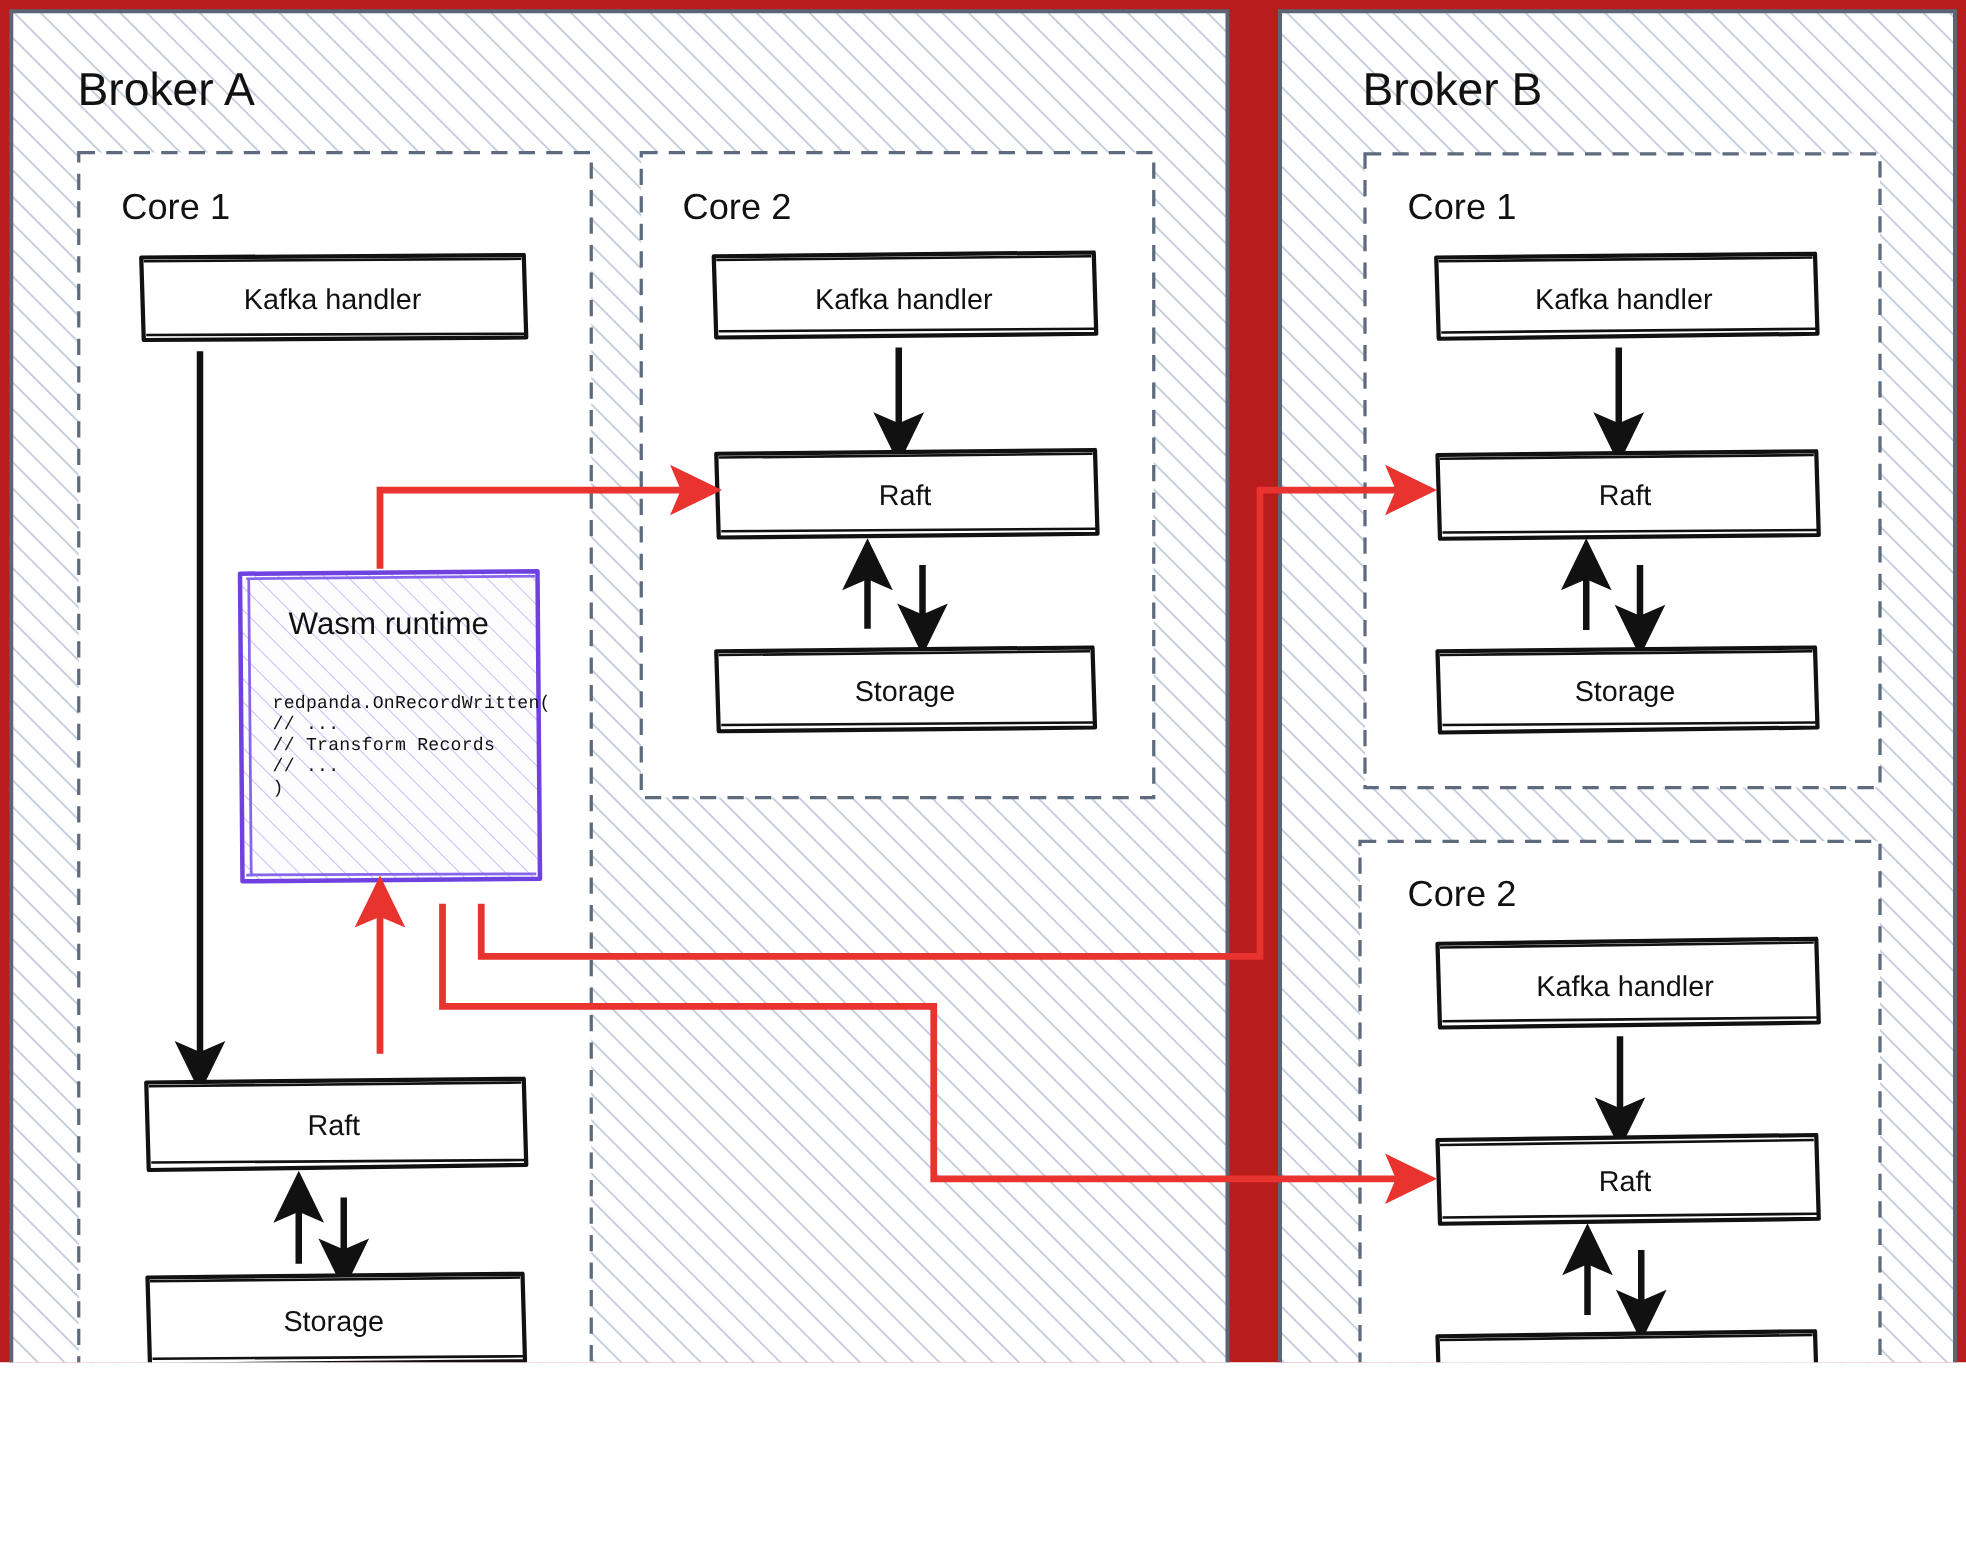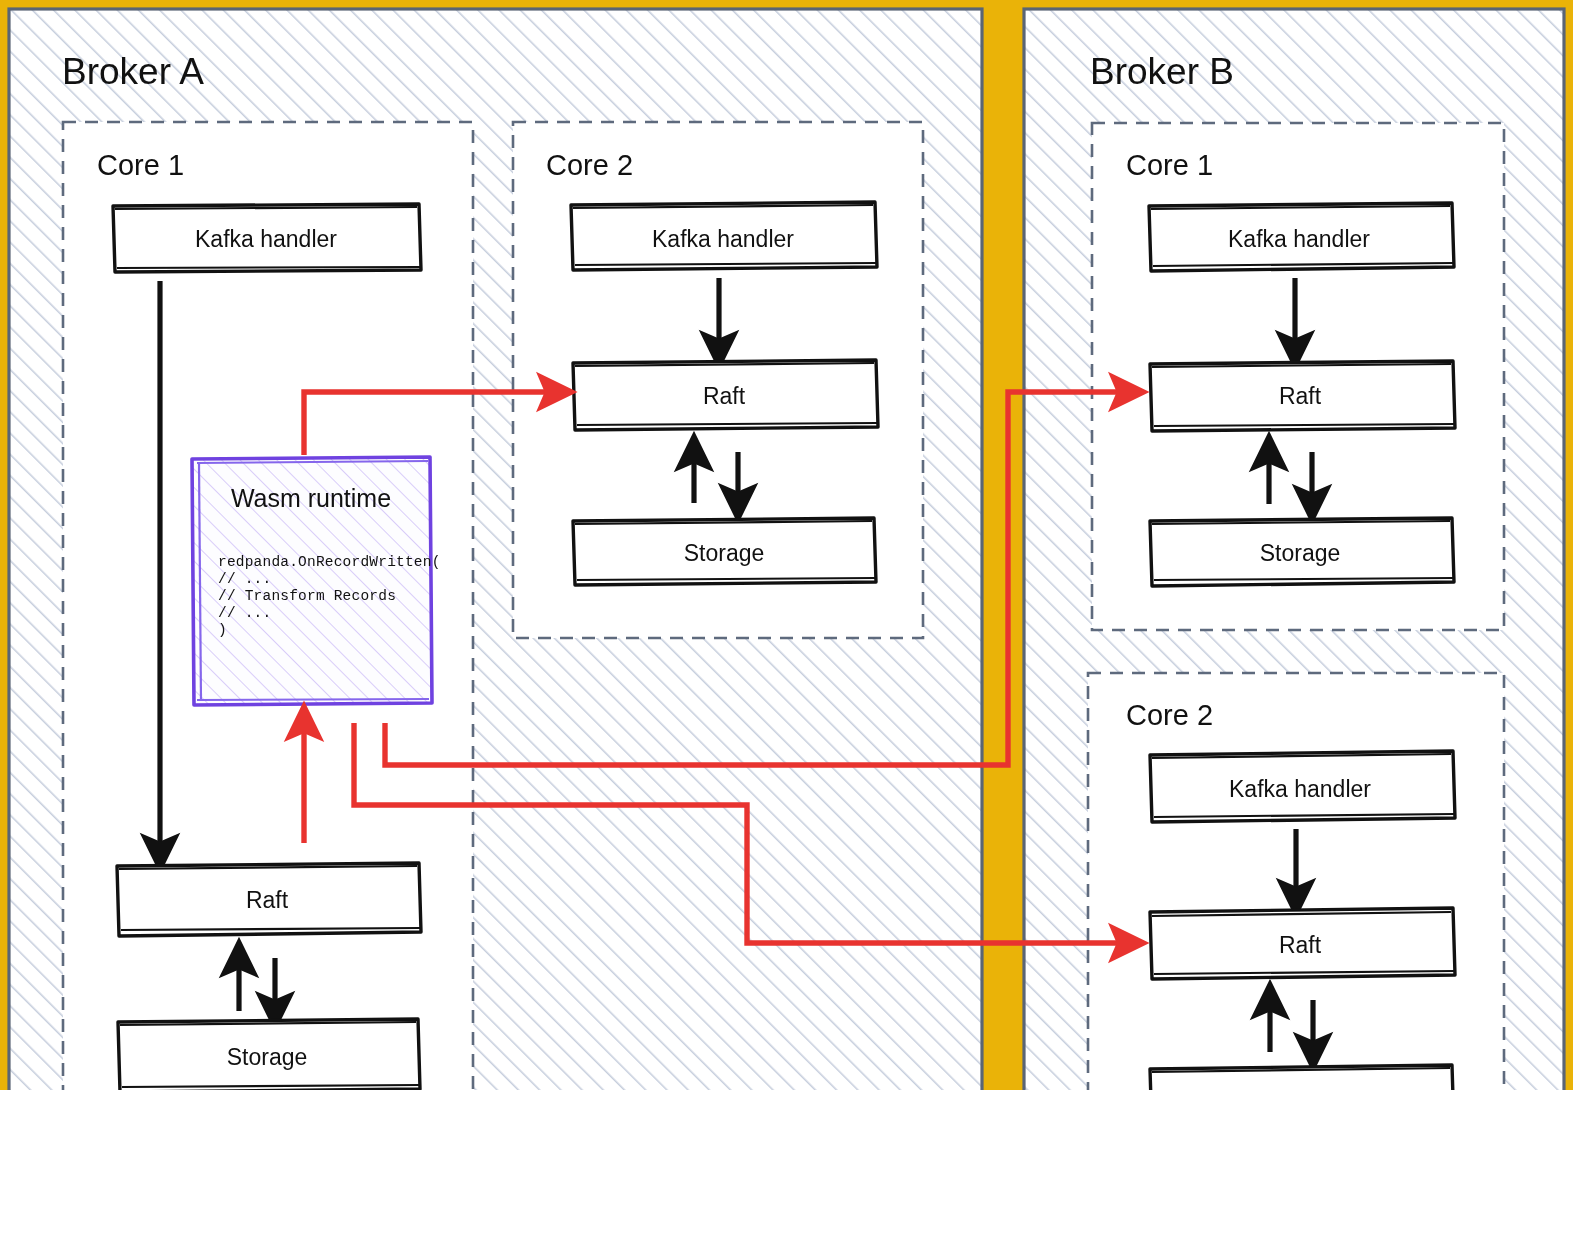--- a/index.html
+++ b/index.html
@@ -1,17 +1,17 @@
 <!DOCTYPE html>
 <html><head>
 <meta charset="utf-8">
 <style>
   html,body{margin:0;padding:0;background:#ffffff;}
   body{font-family:"Liberation Sans",sans-serif;}
-  #stage{position:relative;width:1573px;height:1090px;background:#eab308;overflow:hidden;}
+  #stage{position:relative;width:1573px;height:1090px;background:#b91c1c;overflow:hidden;}
   svg#diagram{position:absolute;left:0;top:0;width:1573px;height:1242px;}
   .lbl{font-family:"Liberation Sans",sans-serif;fill:#111111;}
   .broker-title{font-size:37px;}
   .core-title{font-size:29px;}
   .box-label{font-size:23px;}
   .wasm-title{font-size:25px;}
   .code{font-family:"Liberation Mono",monospace;font-size:14.5px;fill:#111111;letter-spacing:0.2px;}
 </style>
 </head>
 <body>

